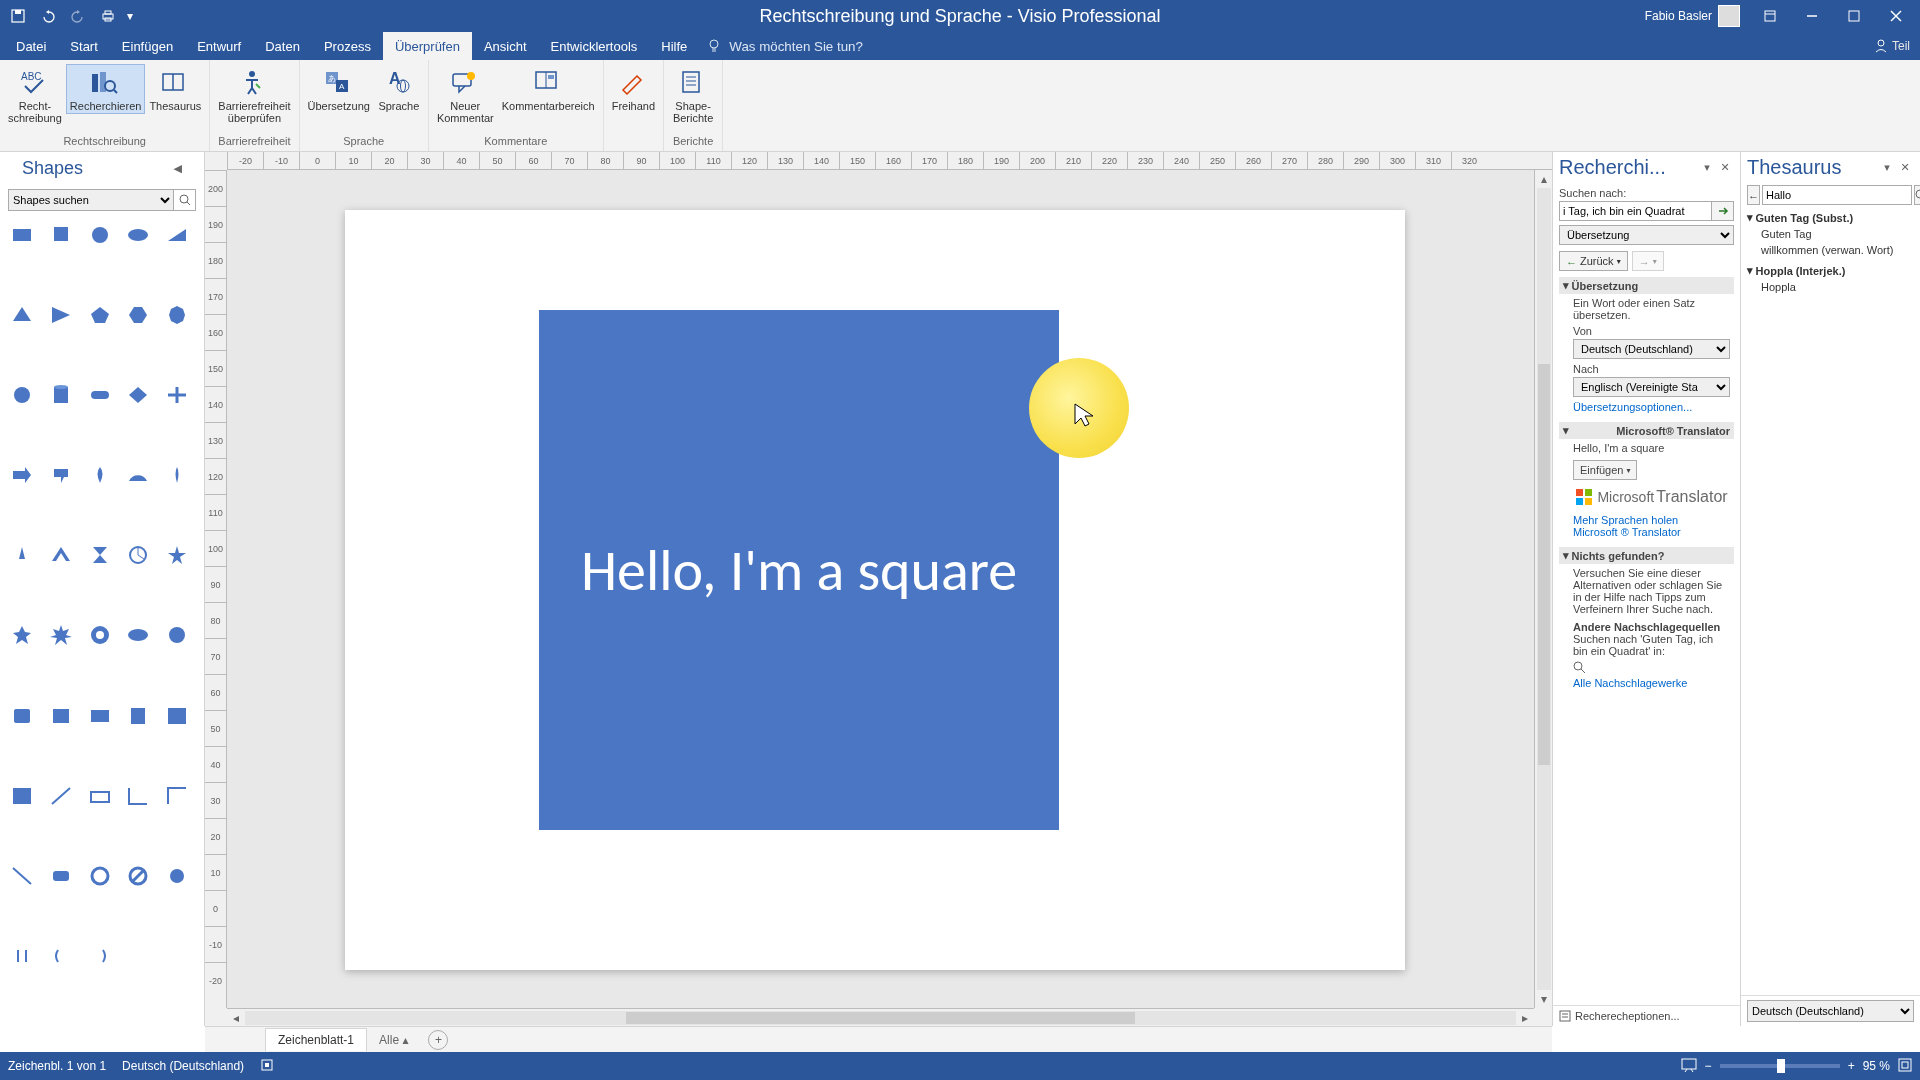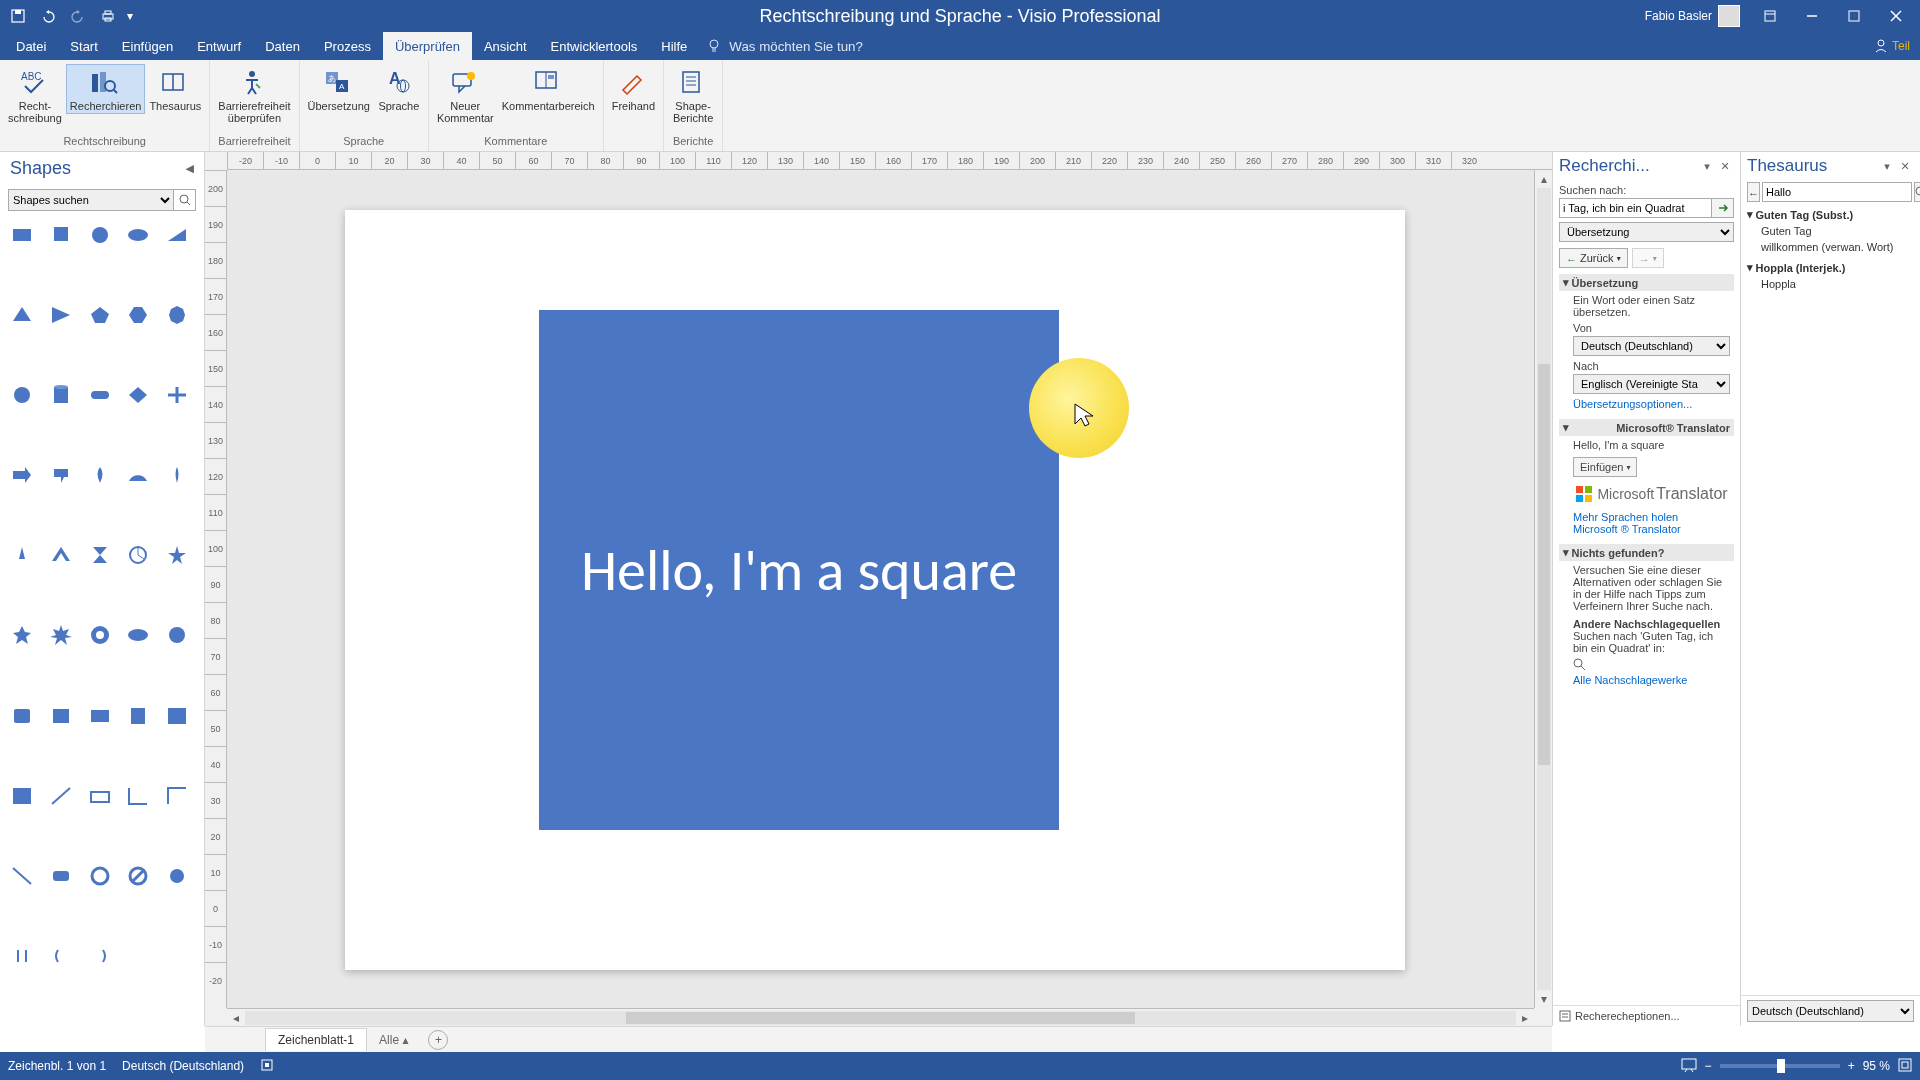--- a/index.html
+++ b/index.html
@@ -16,39 +16,39 @@
 .winbtn { width: 40px; height: 32px; display: flex; align-items: center; justify-content: center; cursor: pointer; }
 
 
 .tabsrow { height: 28px; background: #2b579a; display: flex; align-items: stretch; padding-left: 4px; }
 .tab { padding: 0 12px; display: flex; align-items: center; color: #fff; font-size: 13px; cursor: pointer; }
 .tab.active { background: #f3f3f3; color: #2b579a; }
 .tab.file { color: #fff; }
 .tellme { margin-left: 8px; display: flex; align-items: center; color: #dbe5f4; font-size: 13px; gap: 8px; }
 .tellme-input { background: transparent; border: none; color: #dbe5f4; width: 200px; outline: none; }
 .tellme-input::placeholder { color: #dbe5f4; }
-.share { margin-left: auto; display: flex; align-items: center; gap: 4px; padding: 0 10px; color: #eab308; cursor: pointer; }
+.share { margin-left: auto; display: flex; align-items: center; gap: 4px; padding: 0 10px; color: #e5e5e5; cursor: pointer; }
 .tabsrow svg { display:block; }
 
 
 .ribbon { height: 92px; background: #f3f3f3; border-bottom: 1px solid #d4d4d4; display: flex; }
 .rgroup { border-right: 1px solid #e0e0e0; display: flex; flex-direction: column; }
 .rgroup-buttons { flex: 1; display: flex; align-items: flex-start; padding: 4px 4px 0 4px; }
 .rgroup-label { text-align: center; font-size: 11px; color: #666; padding: 2px 4px 4px; }
 .rbtn { display: flex; flex-direction: column; align-items: center; justify-content: flex-start; padding: 2px 4px; min-width: 50px; cursor: pointer; text-align: center; }
 .rbtn.active { background: #cde0f6; border: 1px solid #9ab8e0; padding: 1px 3px; }
 .rbtn .ricon { width: 32px; height: 32px; display:flex; align-items:center; color:#2b579a; }
 .rbtn .rlabel { font-size: 11px; line-height: 12px; margin-top: 2px; white-space: pre-line; }
 
 
 .main { position: absolute; top: 152px; bottom: 54px; left: 0; right: 0; display: flex; }
 
 
 .shapes-pane { width: 205px; border-right: 1px solid #d4d4d4; display: flex; flex-direction: column; background: #fff; }
-.shapes-title { padding: 6px 10px; font-size: 18px; color: #2b579a; display: flex; justify-content: space-between; align-items: center; }
+.shapes-title { padding: 6px 22px; font-size: 18px; color: #2b579a; display: flex; justify-content: space-between; align-items: center; }
 .shapes-search { margin: 4px 8px; display: flex; }
 .shapes-search select { flex: 1; height: 22px; font-size: 11px; border: 1px solid #ababab; }
 .shapes-search .sbtn { width: 22px; height: 22px; border: 1px solid #ababab; border-left: none; display:flex; align-items:center; justify-content:center; cursor:pointer; }
 .shape-cats { margin-top: 8px; }
 .shape-cat { padding: 3px 10px; font-size: 12px; cursor: pointer; }
 .shape-cat.active { background: #cde0f6; font-weight: bold; }
 .shape-grid { padding: 8px; display: grid; grid-template-columns: repeat(5, 1fr); gap: 6px; overflow-y: auto; flex: 1; }
 .shape-swatch { width: 28px; height: 24px; display:flex; align-items:center; justify-content:center; cursor: grab; }
 .shape-swatch svg { display:block; }
 
@@ -69,21 +69,21 @@
 .scroll-h .arrow, .scroll-v .arrow { width:18px; height:18px; display:flex; align-items:center; justify-content:center; cursor:pointer; color:#666; }
 .scroll-h .track { flex:1; height:14px; background:#e4e4e4; position:relative; }
 .scroll-h .thumb { position:absolute; left:30%; width:40%; top:1px; bottom:1px; background:#cdcdcd; }
 .scroll-v { position: absolute; top: 18px; right: 0; bottom: 18px; width: 18px; background: #f0f0f0; border-left: 1px solid #bbb; display:flex; flex-direction:column; }
 .scroll-v .track { flex:1; width:14px; margin:0 auto; background:#e4e4e4; position:relative; }
 .scroll-v .thumb { position:absolute; top:22%; height:50%; left:1px; right:1px; background:#cdcdcd; }
 
 
 .research-pane { width: 188px; border-left: 1px solid #d4d4d4; background: #fff; display:flex; flex-direction:column; font-size: 11px; }
 .pane-header { display:flex; align-items:center; padding: 4px 6px; }
-.pane-title { color: #2b579a; font-size: 17px; flex: 1; overflow:hidden; text-overflow:ellipsis; white-space:nowrap; }
+.pane-title { color: #2b579a; font-size: 20px; flex: 1; overflow:hidden; text-overflow:ellipsis; white-space:nowrap; }
 .pane-close, .pane-dd { width:18px; height:18px; display:flex; align-items:center; justify-content:center; cursor:pointer; color:#666; }
 .pane-body { padding: 4px 6px; overflow-y:auto; flex:1; }
 .pane-body label { color:#444; }
 .field-row { display:flex; margin-top: 2px; }
 .field-row input, .field-row select { flex:1; height: 20px; font-size: 11px; border:1px solid #ababab; padding: 0 3px; }
 .field-row .go { width:22px; height:20px; border:1px solid #ababab; border-left:none; display:flex; align-items:center; justify-content:center; cursor:pointer; background:#f4f4f4; }
 .nav-row { display:flex; gap:4px; margin-top:6px; }
 .nav-btn { height:20px; border:1px solid #ababab; background:#f4f4f4; display:flex; align-items:center; padding:0 6px; font-size:11px; cursor:pointer; gap:3px; }
 .section-head { background:#e8e8e8; padding: 2px 4px; margin-top:6px; font-weight:bold; display:flex; align-items:center; gap:3px; color:#444; }
 .section-body { padding: 3px 4px 3px 14px; color:#444; }

